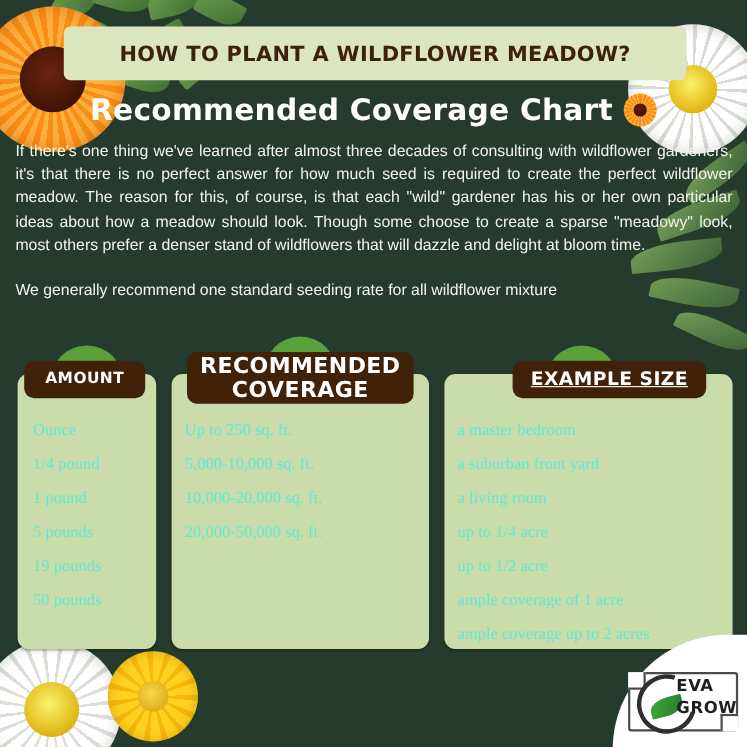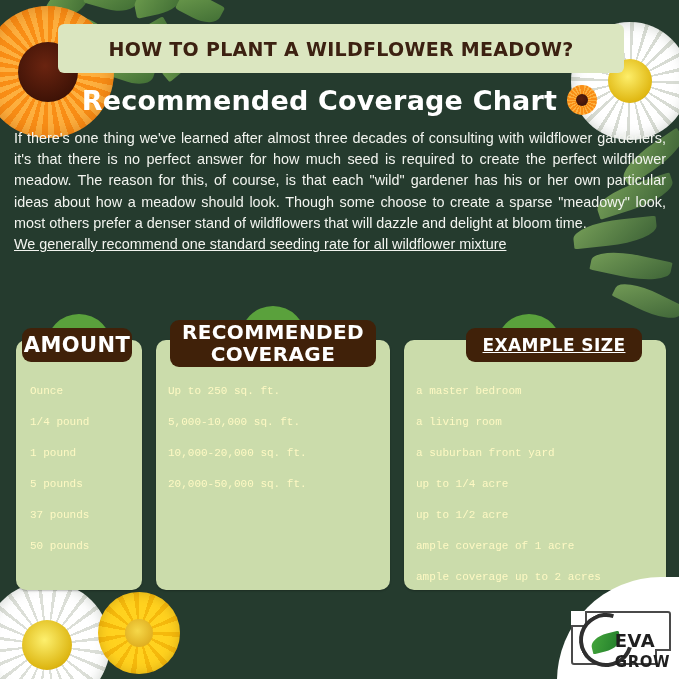--- a/index.html
+++ b/index.html
@@ -85,45 +85,45 @@
   .subtitle-row h2{margin:0;font-size:27px;font-weight:bold;color:#ffffff;
     letter-spacing:.2px;white-space:nowrap;
     font-family:"DejaVu Sans",sans-serif;}
 
   
   .body-copy{position:absolute;left:14px;top:128px;width:652px;color:#f2f4ef;
     font-size:14.4px;line-height:21.2px;
     font-family:"Liberation Sans",sans-serif;}
   .body-copy p{margin:0;}
   .body-copy p.lead{text-align:justify;}
-  .body-copy p.note{text-decoration:underline;}
+  .body-copy p.note{margin-top:20px;}
 
   
   .cards{position:absolute;left:0;top:318px;width:679px;height:272px;}
   .card{position:absolute;top:22px;background:#cbdcab;border-radius:10px;
         box-shadow:0 1px 2px rgba(0,0,0,.25);}
   .card.c1{left:16px;width:126px;height:250px;}
   .card.c2{left:156px;width:234px;height:250px;}
   .card.c3{left:404px;width:262px;height:250px;}
 
   .arch{position:absolute;border-radius:50px 50px 0 0;background:#5aa13c;}
   .arch.a1{left:46px;top:-4px;width:66px;height:36px;}
   .arch.a2{left:240px;top:-12px;width:66px;height:44px;}
   .arch.a3{left:496px;top:-4px;width:66px;height:36px;}
 
   .badge{position:absolute;background:#402109;border-radius:9px;
     display:flex;align-items:center;justify-content:center;text-align:center;
     color:#fff;font-weight:bold;font-family:"DejaVu Sans",sans-serif;
     letter-spacing:.4px;line-height:1.08;}
-  .badge.b1{left:22px;top:10px;width:110px;height:34px;font-size:21px;}
+  .badge.b1{left:22px;top:10px;width:110px;height:34px;font-size:14px;}
   .badge.b2{left:170px;top:2px;width:206px;height:47px;font-size:20px;}
   .badge.b3{left:466px;top:10px;width:176px;height:34px;font-size:17px;text-decoration:underline;}
 
   .col-list{position:absolute;top:58px;list-style:none;margin:0;padding:0;
-    color:#fef9c3;font-size:11px;font-family:Liberation Mono, monospace;}
+    color:#5eead4;font-size:15px;font-family:Liberation Serif, serif;}
   .col-list li{height:31px;line-height:31px;white-space:nowrap;}
   .col-list.l1{left:30px;}
   .col-list.l2{left:168px;}
   .col-list.l3{left:416px;}
 
   
   .corner{position:absolute;right:-2px;bottom:-2px;width:124px;height:104px;
     background:#ffffff;border-top-left-radius:110px;}
   .logo{position:absolute;right:8px;bottom:12px;width:104px;height:62px;}
   .logo-frame{position:absolute;inset:4px 2px 4px 2px;
@@ -135,21 +135,21 @@
   .logo-frame:after{right:-2px;bottom:-2px;border-left:2px solid #4a4a4a;
     border-top:2px solid #4a4a4a;}
   .logo-g{position:absolute;left:10px;top:6px;width:46px;height:46px;
     border:4px solid #2f2f2f;border-radius:50%;
     border-right-color:transparent;transform:rotate(-28deg);}
   .logo-leaf{position:absolute;left:22px;top:27px;width:30px;height:17px;
     background:linear-gradient(120deg,#46a83c,#1f7a2a);
     border-radius:60% 6% 60% 6%;transform:rotate(-14deg);}
   .logo-text{position:absolute;right:3px;top:9px;text-align:left;
     font-family:"DejaVu Sans",sans-serif;color:#1f1f1f;line-height:1;}
-  .logo-text .t1{font-size:18px;font-weight:bold;letter-spacing:.5px;margin-top:16px;}
+  .logo-text .t1{font-size:15px;font-weight:bold;letter-spacing:.5px;}
   .logo-text .t2{font-size:15px;font-weight:bold;letter-spacing:.5px;
     margin-top:5px;}
 </style>
 </head>
 <body>
 
 <div class="canvas">
 
   <div class="leafcluster tl-leaves">
     <div class="leaf" style="left:6px;top:4px;width:46px;height:26px;transform:rotate(-24deg);"></div>
@@ -219,35 +219,35 @@
 
     <div class="badge b1">AMOUNT</div>
     <div class="badge b2">RECOMMENDED COVERAGE</div>
     <div class="badge b3">EXAMPLE SIZE</div>
 
     <ul class="col-list l1">
       <li>Ounce</li>
       <li>1/4 pound</li>
       <li>1 pound</li>
       <li>5 pounds</li>
-      <li>37 pounds</li>
+      <li>19 pounds</li>
       <li>50 pounds</li>
     </ul>
 
     <ul class="col-list l2">
       <li>Up to 250 sq. ft.</li>
       <li>5,000-10,000 sq. ft.</li>
       <li>10,000-20,000 sq. ft.</li>
       <li>20,000-50,000 sq. ft.</li>
     </ul>
 
     <ul class="col-list l3">
       <li>a master bedroom</li>
+      <li>a suburban front yard</li>
       <li>a living room</li>
-      <li>a suburban front yard</li>
       <li>up to 1/4 acre</li>
       <li>up to 1/2 acre</li>
       <li>ample coverage of 1 acre</li>
       <li>ample coverage up to 2 acres</li>
     </ul>
   </div>
 
   <div class="corner">
     <div class="logo">
       <div class="logo-frame"></div>

